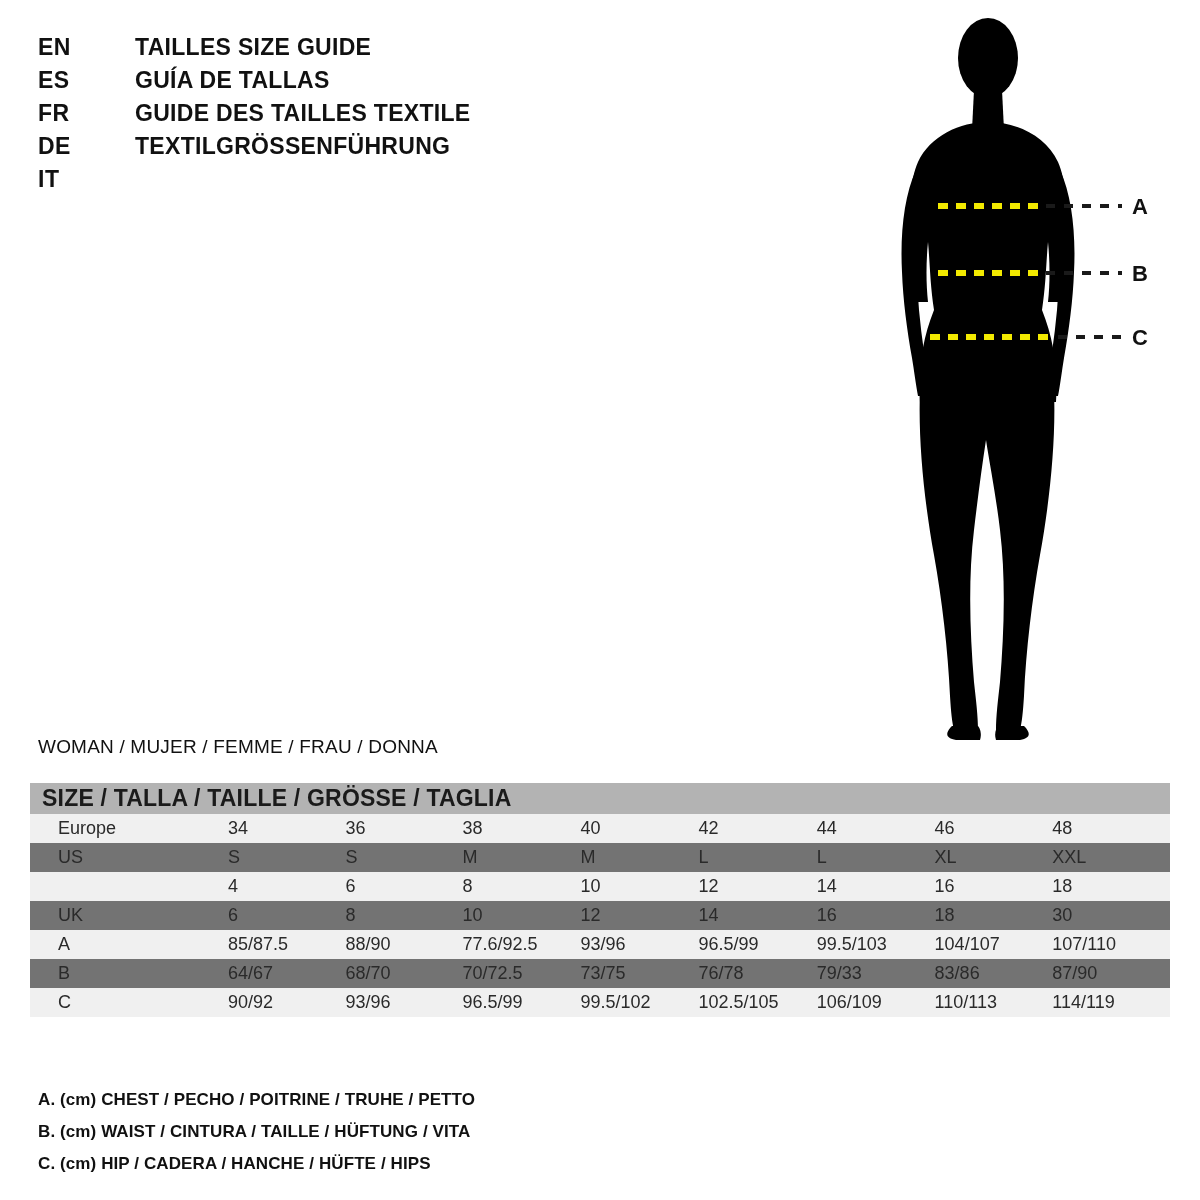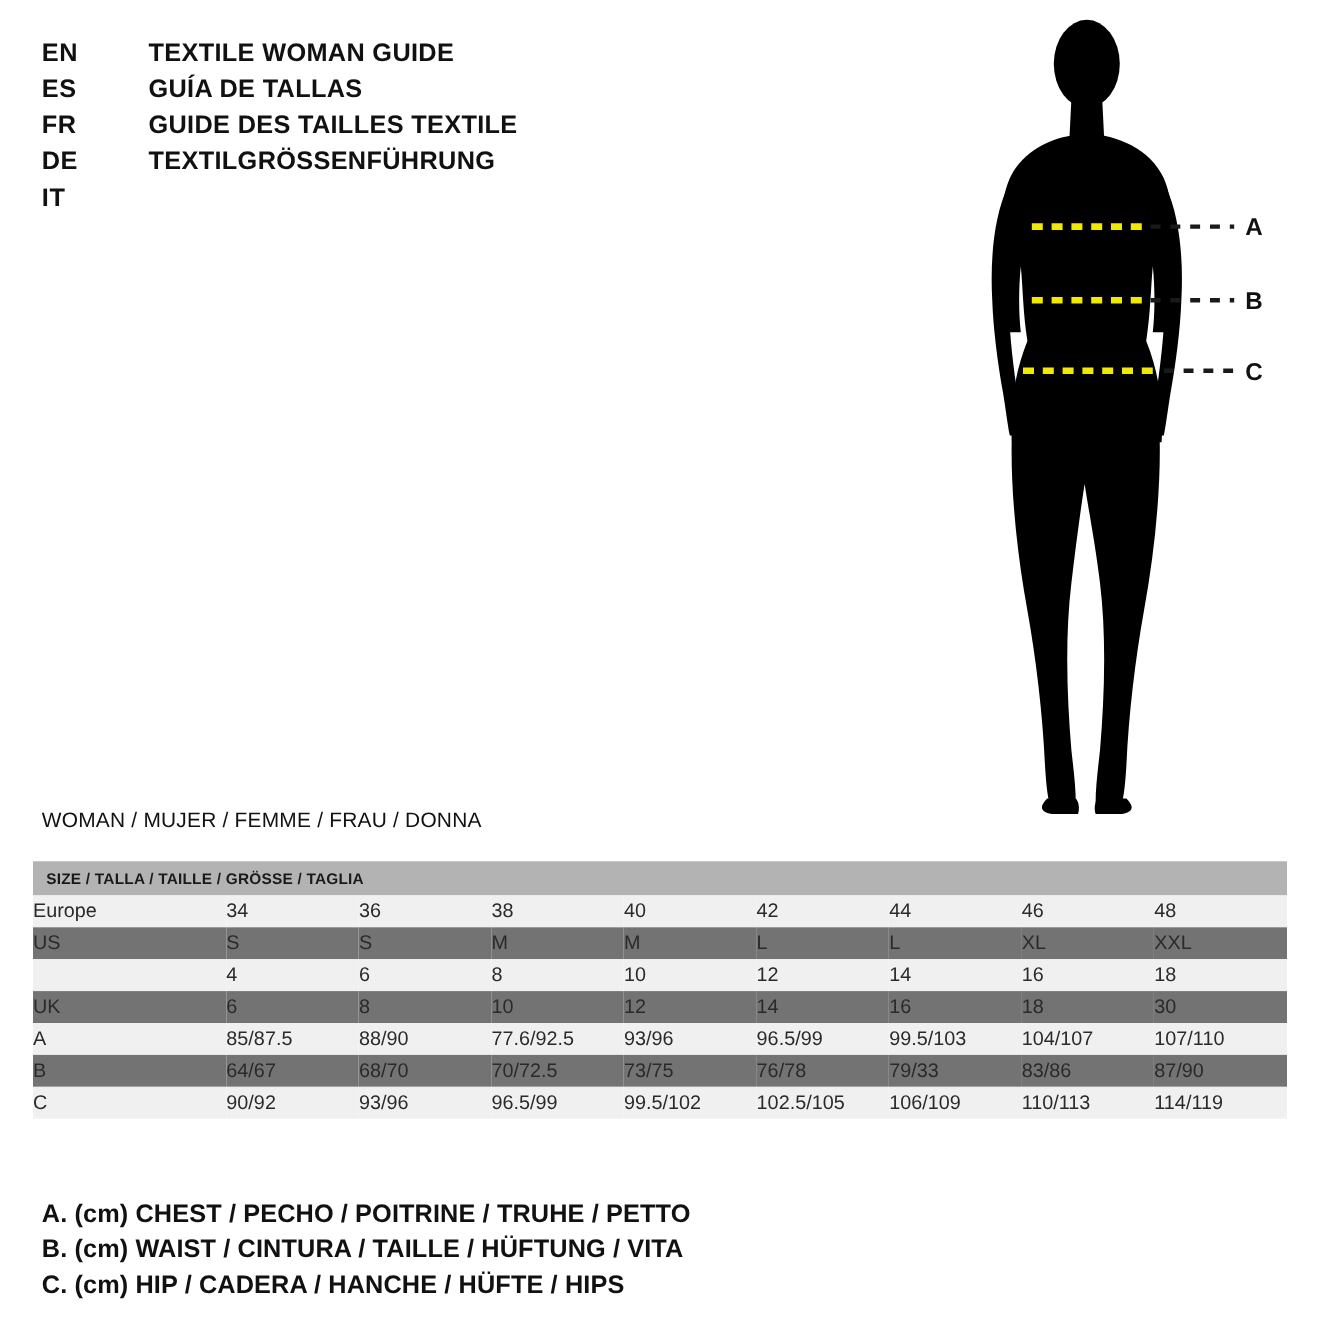--- a/index.html
+++ b/index.html
@@ -88,61 +88,61 @@
     padding: 0;
     height: 29px;
     vertical-align: middle;
     font-weight: normal;
     color: #2a2a2a;
   }
   #size-table .hdr-row td {
     background: #b3b3b3;
     color: #1a1a1a;
     font-weight: bold;
-    font-size: 14px;
+    font-size: 23px;
     text-align: left;
     padding-left: 12px;
     height: 31px;
     letter-spacing: 0.2px;
   }
   #size-table .row-light td { background: #f0f0f0; }
   #size-table .row-dark  td { background: #737373; }
   #size-table td.label-cell {
     text-align: left;
-    padding-left: 0;
+    padding-left: 28px;
     width: 175px;
   }
   #size-table td.val-cell {
     text-align: left;
     width: 120px;
   }
 
   
   #legend {
     position: absolute;
     left: 38px;
     top: 1090px;
     width: 700px;
   }
   .legend-line {
-    font-size: 23px;
+    font-size: 17px;
     font-weight: bold;
     color: #111;
     height: 32px;
     letter-spacing: 0.1px;
     white-space: nowrap;
   }
 </style>
 </head>
 <body>
 
 <div id="title-block">
   <div class="title-row">
     <span class="title-code">EN</span>
-    <span class="title-text">TEXTILE WOMAN GUIDE</span>
+    <span class="title-text">TAILLES SIZE GUIDE</span>
   </div>
   <div class="title-row">
     <span class="title-code">ES</span>
     <span class="title-text">GUÍA DE TALLAS</span>
   </div>
   <div class="title-row">
     <span class="title-code">FR</span>
     <span class="title-text">GUIDE DES TAILLES TEXTILE</span>
   </div>
   <div class="title-row">

